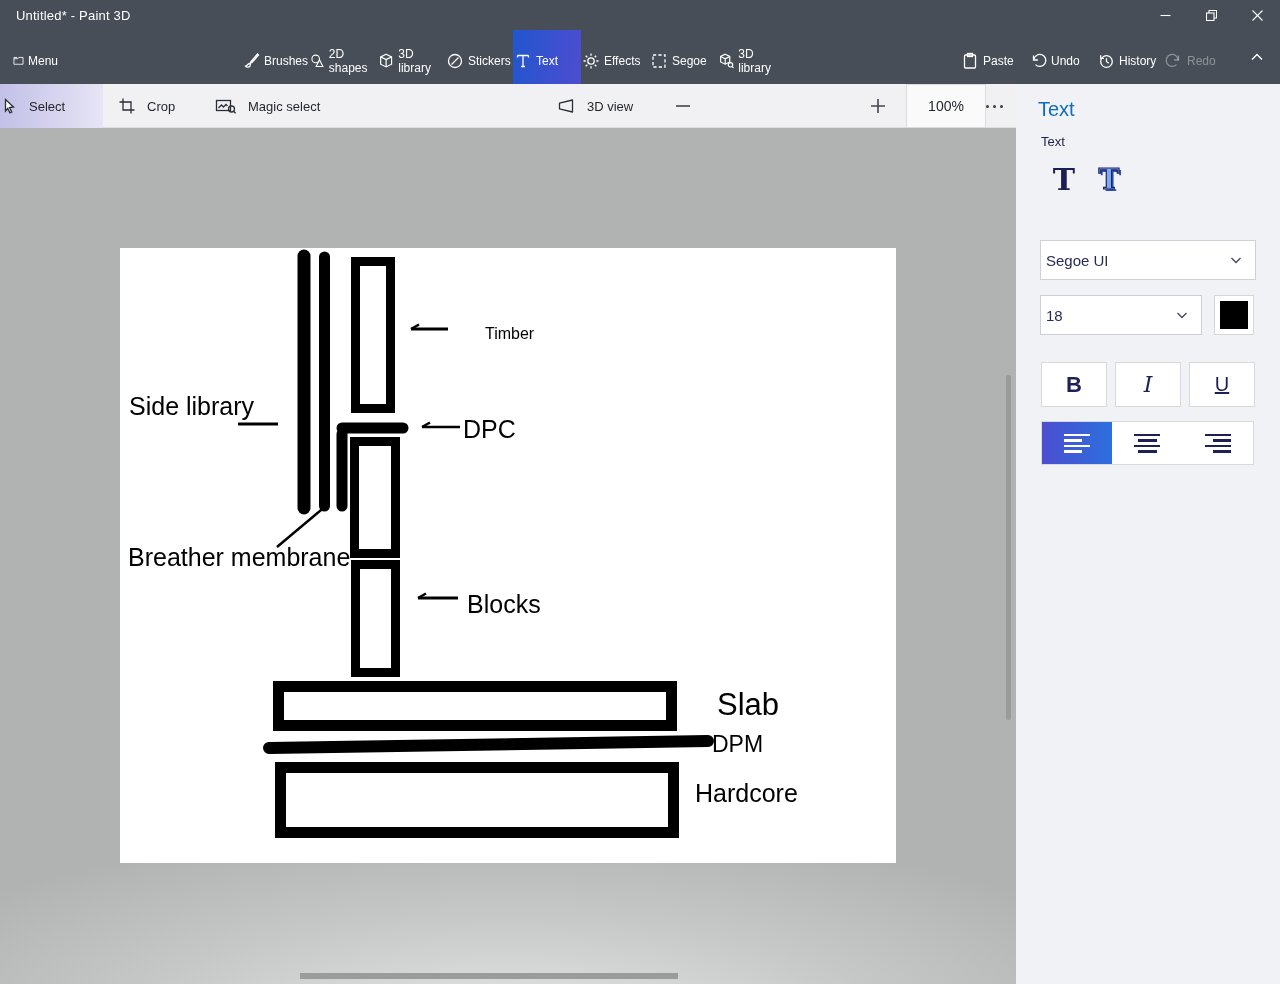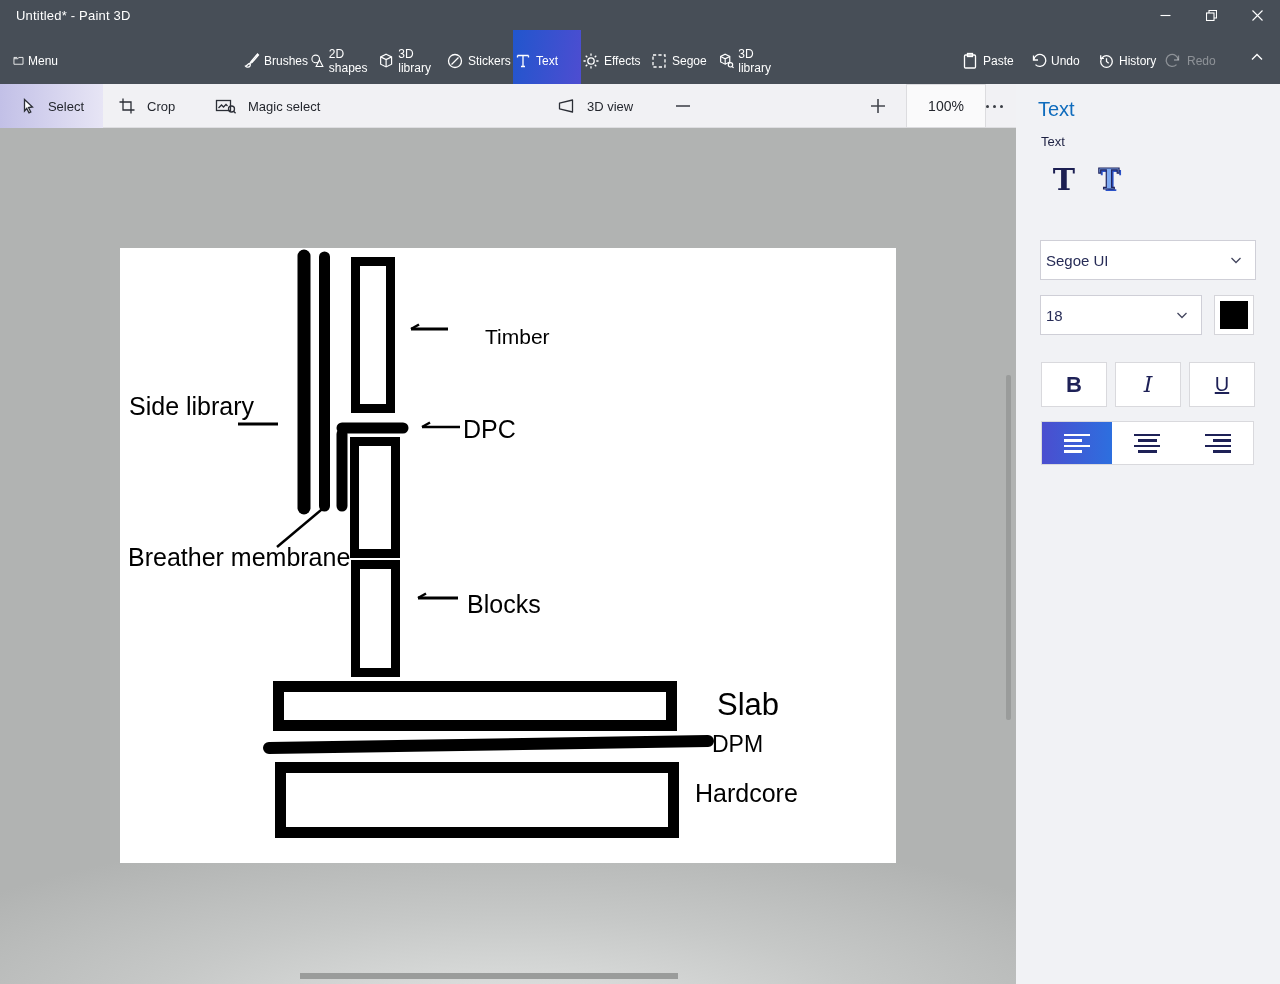--- a/index.html
+++ b/index.html
@@ -24,21 +24,21 @@
   .menu-tool { position:absolute; left:12px; top:0; width:46px; }
   .tools-center { position:absolute; left:241px; top:0; display:flex; }
   .tools-right { position:absolute; left:960px; top:0; display:flex; }
   .chevron-up-btn { position:absolute; left:1240px; top:0; width:34px; height:54px; display:flex; align-items:center; justify-content:center; }
   .chevron-up-btn svg { stroke:#fff; stroke-width:1.4; fill:none; }
 
   
   .ribbon { position:absolute; left:0; top:84px; width:1016px; height:44px; background:#f1f1f4; border-bottom:1px solid #dedee1; color:#24272e; font-size:13px; }
   .ribbon svg { stroke:#2b2e36; stroke-width:1.3; fill:none; }
   .ritem { position:absolute; top:0; height:44px; display:flex; align-items:center; gap:11px; }
-  .select-tile { left:0; width:103px; justify-content:center; background:linear-gradient(to right,#c2c0e7,#e7e5f5); }
+  .select-tile { left:0; width:103px; justify-content:flex-start; background:linear-gradient(to right,#c2c0e7,#e7e5f5); }
   .crop-item { left:118px; } .magic-item { left:215px; } .view3d-item { left:556px; }
   .zoom-minus { position:absolute; left:672px; top:12px; width:22px; height:20px; display:flex; align-items:center; justify-content:center; }
   .zoom-plus  { position:absolute; left:866px; top:12px; width:24px; height:20px; display:flex; align-items:center; justify-content:center; }
   .slider-track { position:absolute; left:711px; top:102px; width:142px; height:3px; background:#0f6cbd; border-radius:2px; }
   .slider-thumb { position:absolute; left:776px; top:92px; width:10px; height:23px; border-radius:5px; background:#0f6cbd; }
   .zoom-box { position:absolute; left:906px; top:0; width:80px; height:44px; background:#fafafb; border:1px solid #dcdcdf; display:flex; align-items:center; justify-content:center; font-size:14px; color:#24272e; }
   .more-btn { position:absolute; left:972px; top:0; width:44px; height:44px; display:flex; align-items:center; justify-content:center; gap:4px; }
   .dot { width:3px; height:3px; border-radius:50%; background:#3a3d44; }
 
   
@@ -283,21 +283,21 @@
           <line x1="157" y1="299" x2="207" y2="257" stroke-width="2.5"></line>
           <rect x="235.5" y="316.5" width="40" height="108" stroke-width="9"></rect>
           <line x1="298" y1="350" x2="338" y2="350" stroke-width="3"></line>
           <line x1="298" y1="350" x2="306" y2="345.5" stroke-width="2.5"></line>
           <rect x="158.5" y="438.5" width="393" height="39" stroke-width="11"></rect>
           <line x1="149" y1="500" x2="588" y2="493" stroke-width="12" stroke-linecap="round"></line>
           <rect x="160.5" y="519.5" width="393" height="65" stroke-width="11"></rect>
         </g>
       </svg>
       <div class="dlabel" style="left:9px;top:144px;font-size:25px">Side library</div>
-      <div class="dlabel" style="left:365px;top:77px;font-size:21px">Timber</div>
+      <div class="dlabel" style="left:365px;top:77px;font-size:16px">Timber</div>
       <div class="dlabel" style="left:343px;top:167px;font-size:25px">DPC</div>
       <div class="dlabel" style="left:8px;top:295px;font-size:25px">Breather membrane</div>
       <div class="dlabel" style="left:347px;top:342px;font-size:25px">Blocks</div>
       <div class="dlabel" style="left:597px;top:439px;font-size:31px">Slab</div>
       <div class="dlabel" style="left:592px;top:483px;font-size:23px">DPM</div>
       <div class="dlabel" style="left:575px;top:531px;font-size:25px">Hardcore</div>
     </div>
     <div class="h-scrollbar"></div>
     <div class="v-scrollbar"></div>
   </div>

